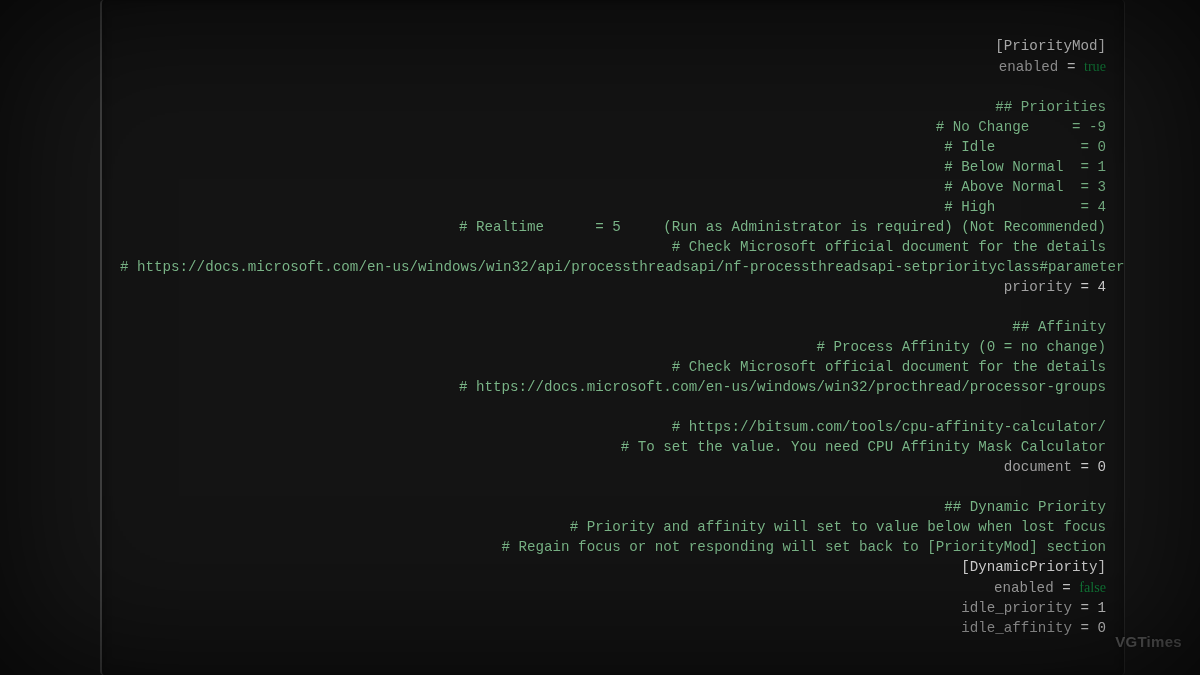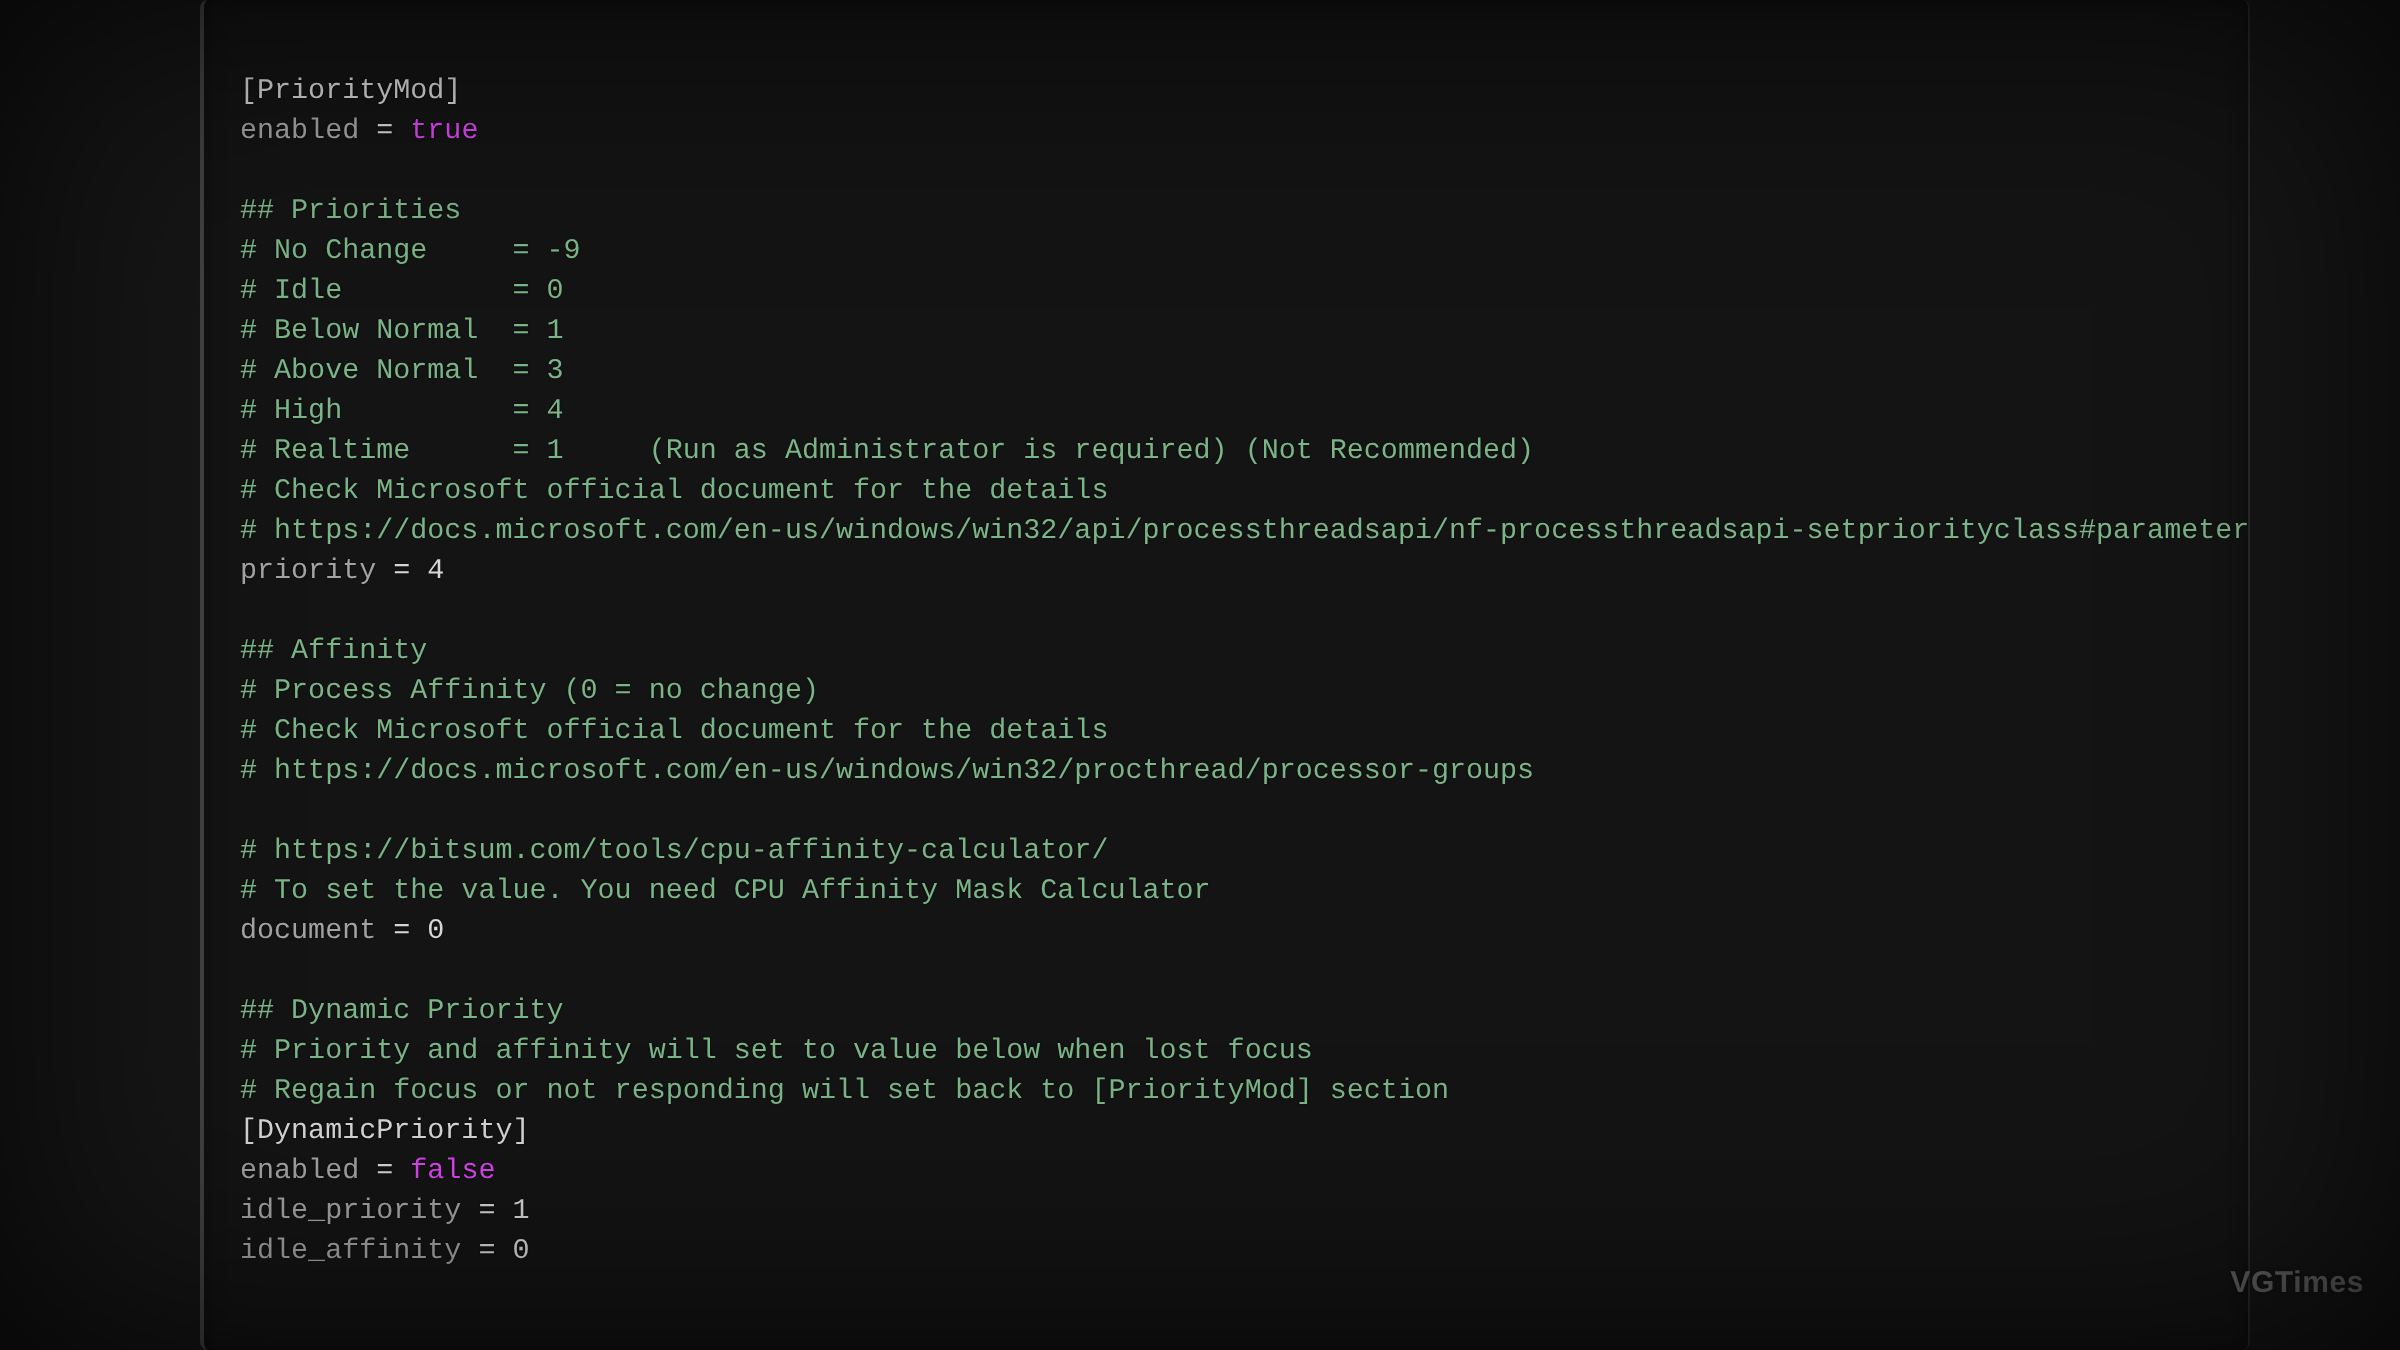--- a/index.html
+++ b/index.html
@@ -24,28 +24,29 @@
     border-right: 1px solid #2a2a2a;
     border-radius: 4px;
     padding: 36px 18px 18px 18px;
     overflow: hidden;
     box-shadow: inset 0 0 10px rgba(0,0,0,0.35);
   }
   .code-line {
     white-space: pre;
     color: #d6d6d6;
     text-shadow: 0 0 1px rgba(0,0,0,0.6);
+    text-align: right;
   }
   .blank { height: 20px; }
   .tok-section  { color: #d6d6d6; }
   .tok-key      { color: #a3a3a3; }
   .tok-eq       { color: #d6d6d6; }
   .tok-num      { color: #d6d6d6; }
   .tok-comment  { color: #7ab487; }
-  .tok-bool     { color: #d946ef; }
+  .tok-bool     { color: #15803d; font-family: Liberation Serif, serif; }
   .watermark {
     position: absolute;
     right: 18px;
     bottom: 23px;
     color: #a7a7a7;
     font-family: Arial, Helvetica, sans-serif;
     font-weight: 600;
     font-size: 15px;
     opacity: 0.55;
     letter-spacing: 0.3px;
@@ -65,21 +66,21 @@
   <div id="code-container">
       <div class="code-line"><span class="tok-section">[PriorityMod]</span></div>
       <div class="code-line"><span class="tok-key">enabled</span><span class="tok-eq"> = </span><span class="tok-bool">true</span></div>
       <div class="blank"></div>
       <div class="code-line"><span class="tok-comment">## Priorities</span></div>
       <div class="code-line"><span class="tok-comment"># No Change     = -9</span></div>
       <div class="code-line"><span class="tok-comment"># Idle          = 0</span></div>
       <div class="code-line"><span class="tok-comment"># Below Normal  = 1</span></div>
       <div class="code-line"><span class="tok-comment"># Above Normal  = 3</span></div>
       <div class="code-line"><span class="tok-comment"># High          = 4</span></div>
-      <div class="code-line"><span class="tok-comment"># Realtime      = 1     (Run as Administrator is required) (Not Recommended)</span></div>
+      <div class="code-line"><span class="tok-comment"># Realtime      = 5     (Run as Administrator is required) (Not Recommended)</span></div>
       <div class="code-line"><span class="tok-comment"># Check Microsoft official document for the details</span></div>
       <div class="code-line"><span class="tok-comment"># https://docs.microsoft.com/en-us/windows/win32/api/processthreadsapi/nf-processthreadsapi-setpriorityclass#parameters</span></div>
       <div class="code-line"><span class="tok-key">priority</span><span class="tok-eq"> = </span><span class="tok-num">4</span></div>
       <div class="blank"></div>
       <div class="code-line"><span class="tok-comment">## Affinity</span></div>
       <div class="code-line"><span class="tok-comment"># Process Affinity (0 = no change)</span></div>
       <div class="code-line"><span class="tok-comment"># Check Microsoft official document for the details</span></div>
       <div class="code-line"><span class="tok-comment"># https://docs.microsoft.com/en-us/windows/win32/procthread/processor-groups</span></div>
       <div class="blank"></div>
       <div class="code-line"><span class="tok-comment"># https://bitsum.com/tools/cpu-affinity-calculator/</span></div>

